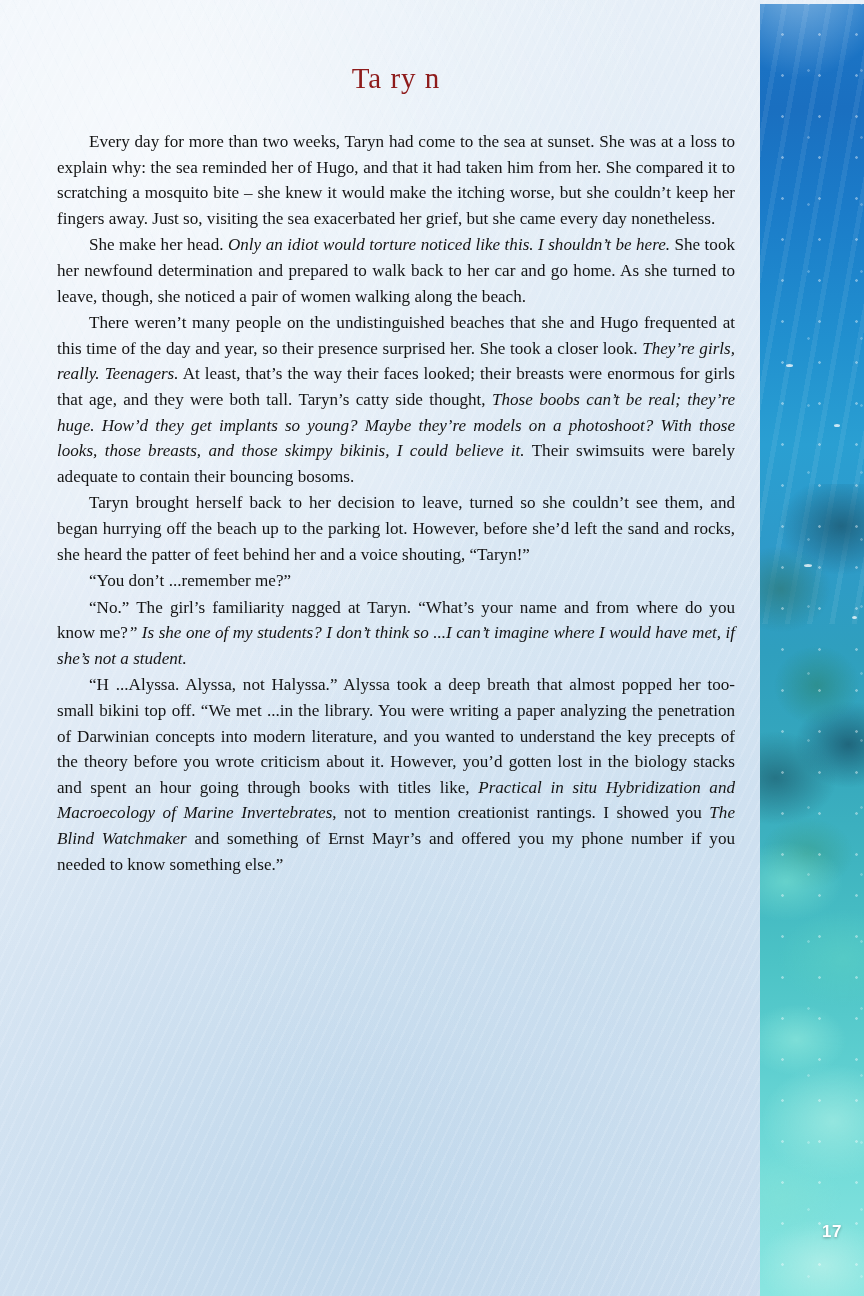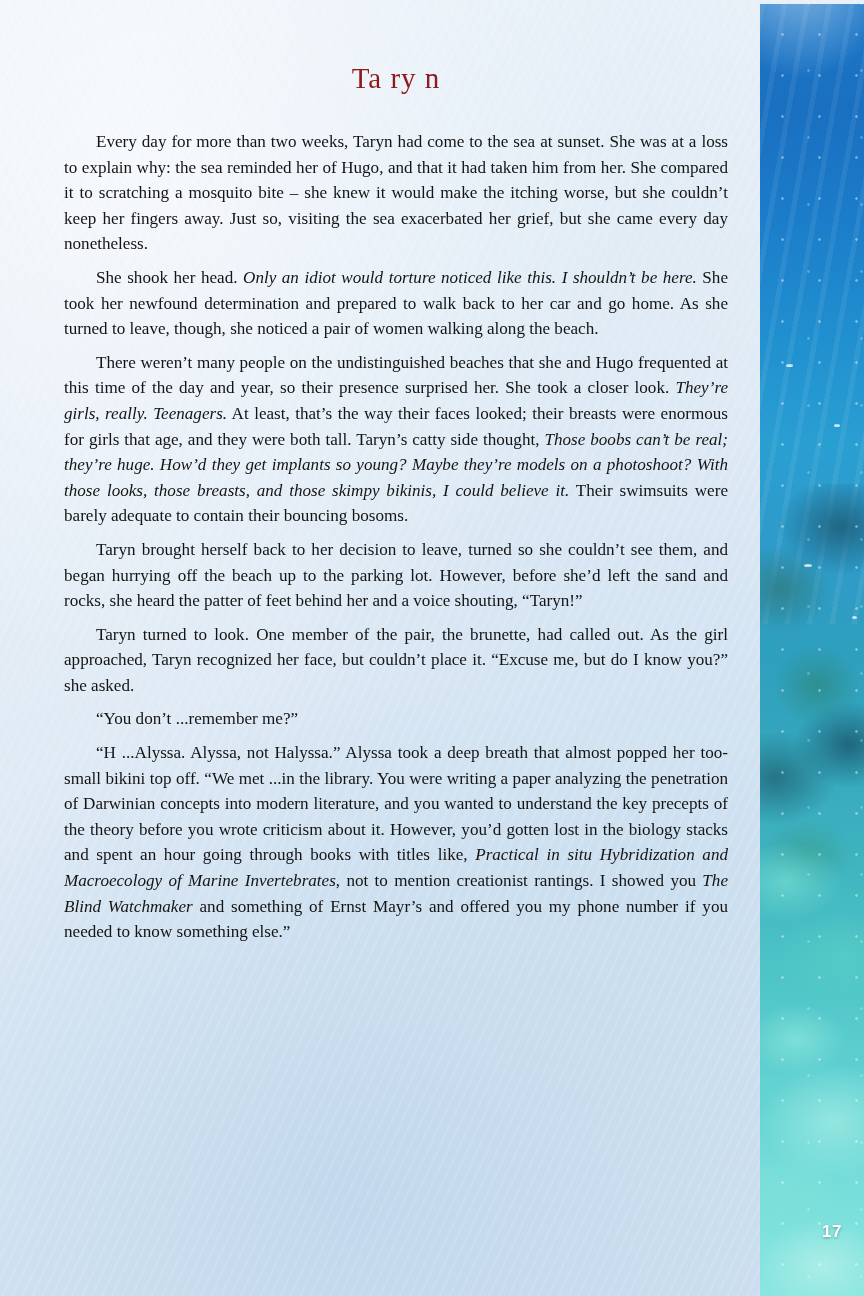--- a/index.html
+++ b/index.html
@@ -147,21 +147,21 @@
   }
   .body-text {
     color: #141414;
     font-size: 17.1px;
     line-height: 25.6px;
     text-align: justify;
     text-justify: inter-word;
     hyphens: none;
   }
   .body-text p {
-    margin: 8px;
+    margin: 1px;
     text-indent: 32px;
   }
   em { font-style: italic; }
 </style>
 </head>
 <body>
 
 <div class="page">
   <div class="page-texture"></div>
 
@@ -175,21 +175,21 @@
     <div class="ps-fish" style="width:6px;height:3px;left:74px;top:420px;"></div>
     <div class="ps-fish" style="width:8px;height:3px;left:44px;top:560px;"></div>
     <div class="ps-fish" style="width:5px;height:3px;left:92px;top:612px;"></div>
     <div class="page-number">17</div>
   </div>
 
   <div class="content">
     <h1 class="chapter-title">Ta ry n</h1>
     <div class="body-text" id="body-text">
         <p><span>Every day for more than two weeks, Taryn had come to the sea at sunset. She was at a loss to explain why: the sea reminded her of Hugo, and that it had taken him from her. She compared it to scratching a mosquito bite – she knew it would make the itching worse, but she couldn’t keep her fingers away. Just so, visiting the sea exacerbated her grief, but she came every day nonetheless.</span></p>
-        <p><span>She shook her head. </span><em>Only an idiot would torture noticed like this. I shouldn’t be here.</em><span> She took her newfound determination and prepared to walk back to her car and go home. As she turned to leave, though, she noticed a pair of women walking along the beach.</span></p>
+        <p><span>She make her head. </span><em>Only an idiot would torture noticed like this. I shouldn’t be here.</em><span> She took her newfound determination and prepared to walk back to her car and go home. As she turned to leave, though, she noticed a pair of women walking along the beach.</span></p>
         <p><span>There weren’t many people on the undistinguished beaches that she and Hugo frequented at this time of the day and year, so their presence surprised her. She took a closer look. </span><em>They’re girls, really. Teenagers.</em><span> At least, that’s the way their faces looked; their breasts were enormous for girls that age, and they were both tall. Taryn’s catty side thought, </span><em>Those boobs can’t be real; they’re huge. How’d they get implants so young? Maybe they’re models on a photoshoot? With those looks, those breasts, and those skimpy bikinis, I could believe it.</em><span> Their swimsuits were barely adequate to contain their bouncing bosoms.</span></p>
         <p><span>Taryn brought herself back to her decision to leave, turned so she couldn’t see them, and began hurrying off the beach up to the parking lot. However, before she’d left the sand and rocks, she heard the patter of feet behind her and a voice shouting, “Taryn!”</span></p>
-        <p><span>Taryn turned to look. One member of the pair, the brunette, had called out. As the girl approached, Taryn recognized her face, but couldn’t place it. “Excuse me, but do I know you?” she asked.</span></p>
         <p><span>“You don’t ...remember me?”</span></p>
+        <p><span>“No.” The girl’s familiarity nagged at Taryn. “What’s your name and from where do you know me?</span><em>” Is she one of my students? I don’t think so ...I can’t imagine where I would have met, if she’s not a student.</em></p>
         <p><span>“H ...Alyssa. Alyssa, not Halyssa.” Alyssa took a deep breath that almost popped her too-small bikini top off. “We met ...in the library. You were writing a paper analyzing the penetration of Darwinian concepts into modern literature, and you wanted to understand the key precepts of the theory before you wrote criticism about it. However, you’d gotten lost in the biology stacks and spent an hour going through books with titles like</span><em>, </em><em>Practical in situ Hybridization and Macroecology of Marine Invertebrates</em><span>, not to mention creationist rantings. I showed you </span><em>The Blind Watchmaker</em><span> and something of Ernst Mayr’s and offered you my phone number if you needed to know something else.”</span></p>
       </div>
   </div>
 </div>
 
 </body></html>

